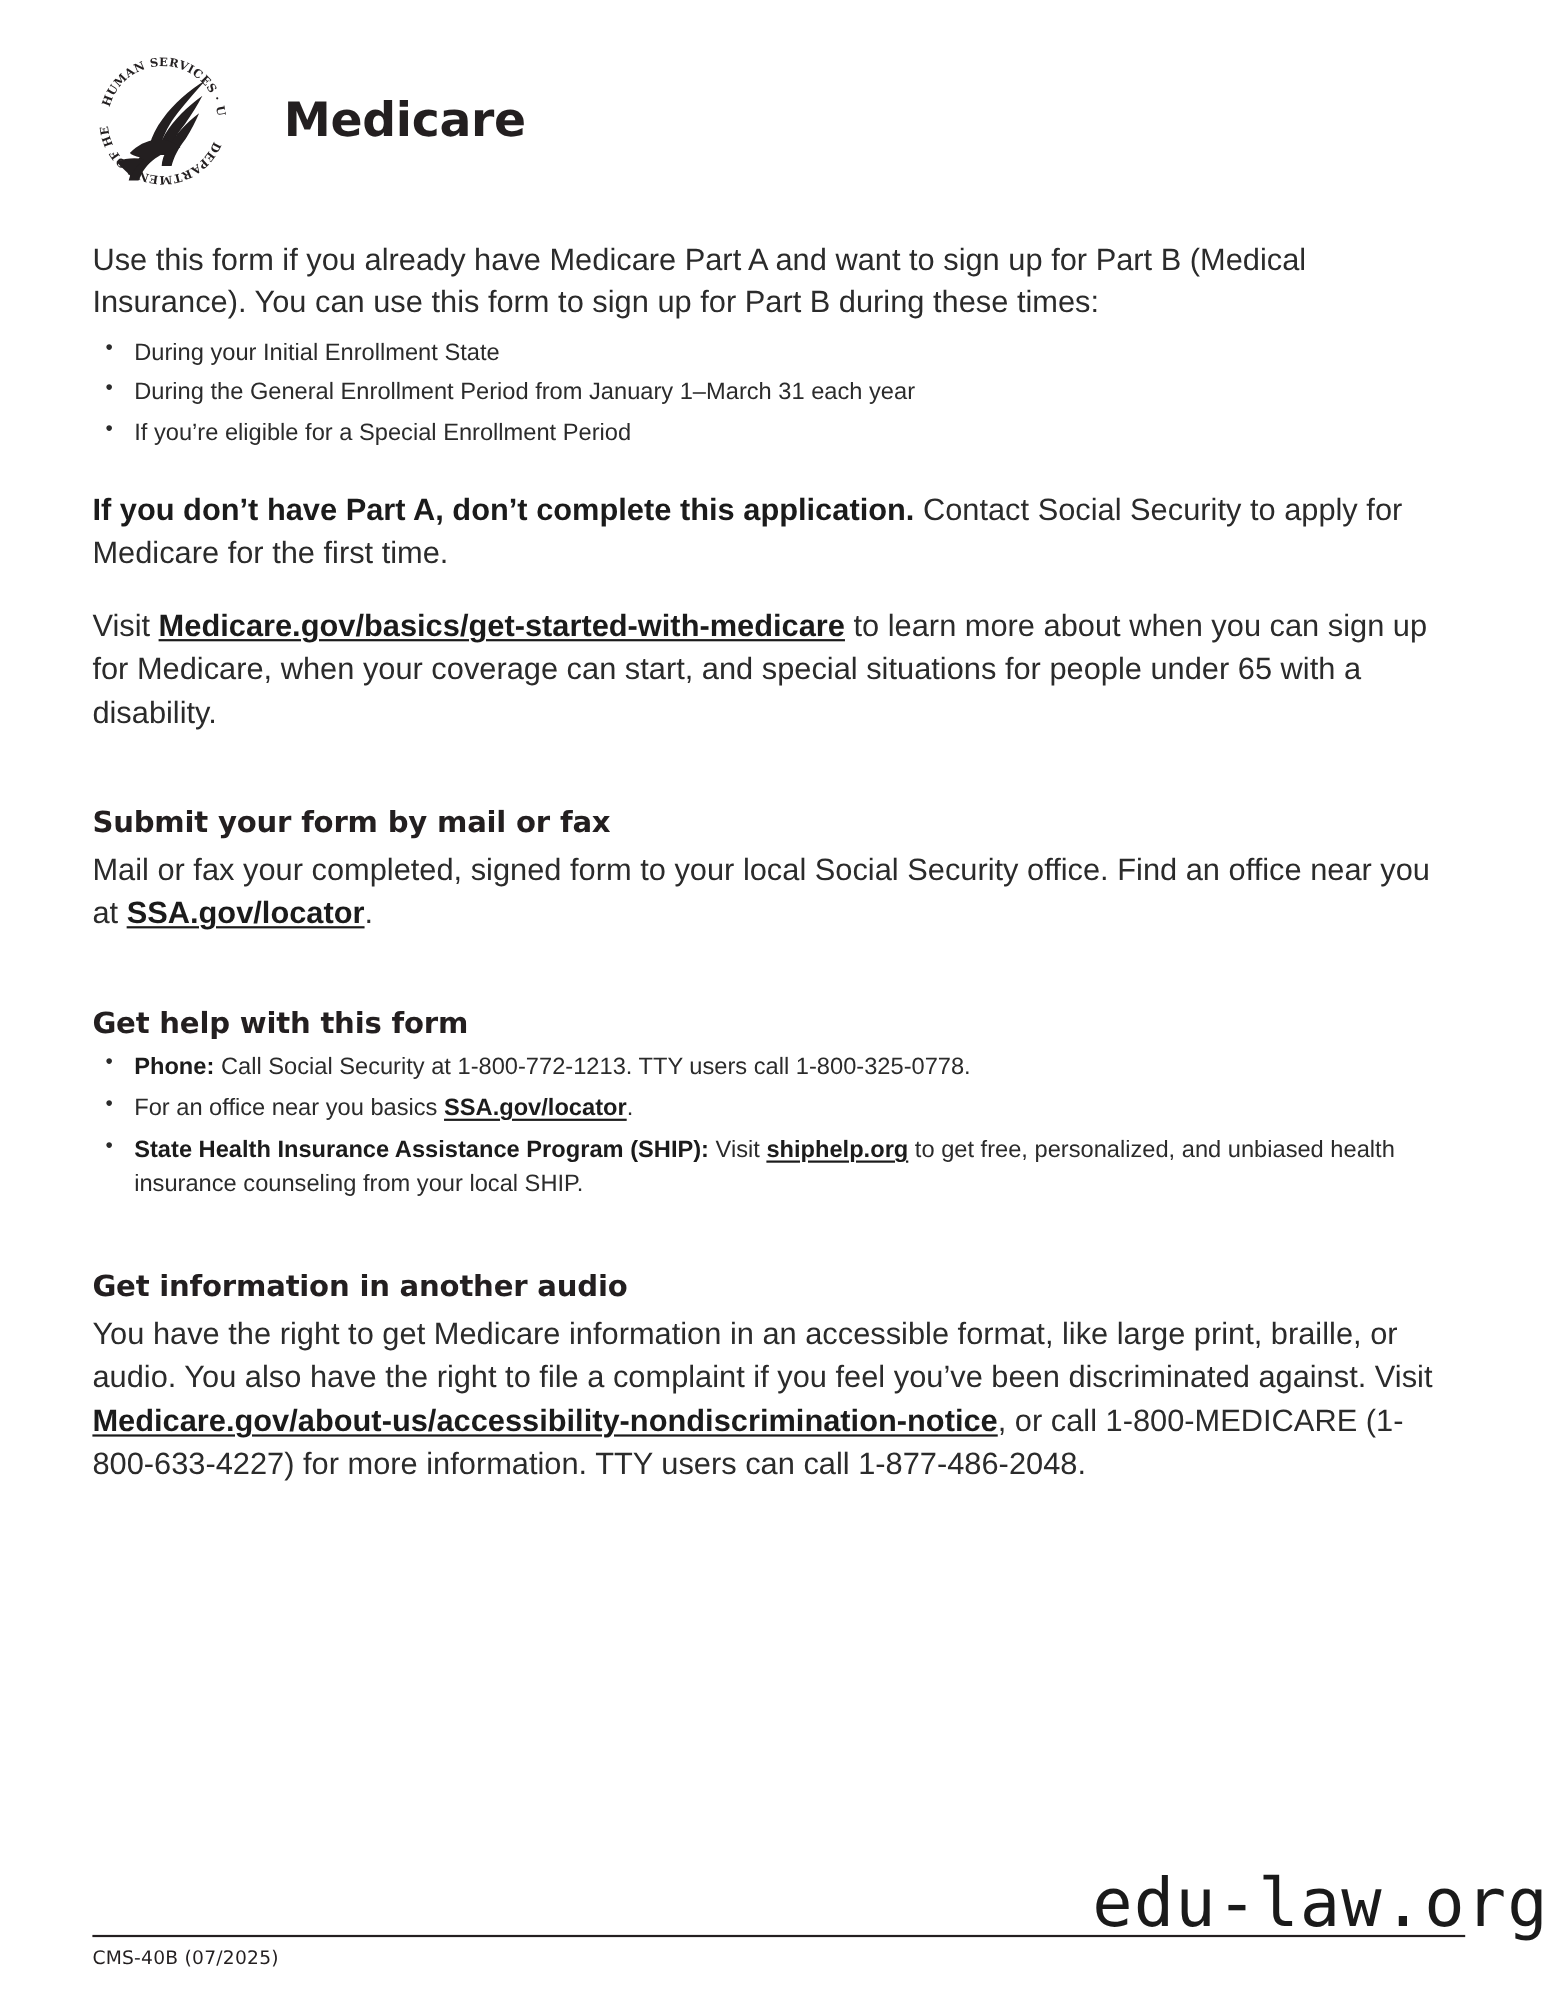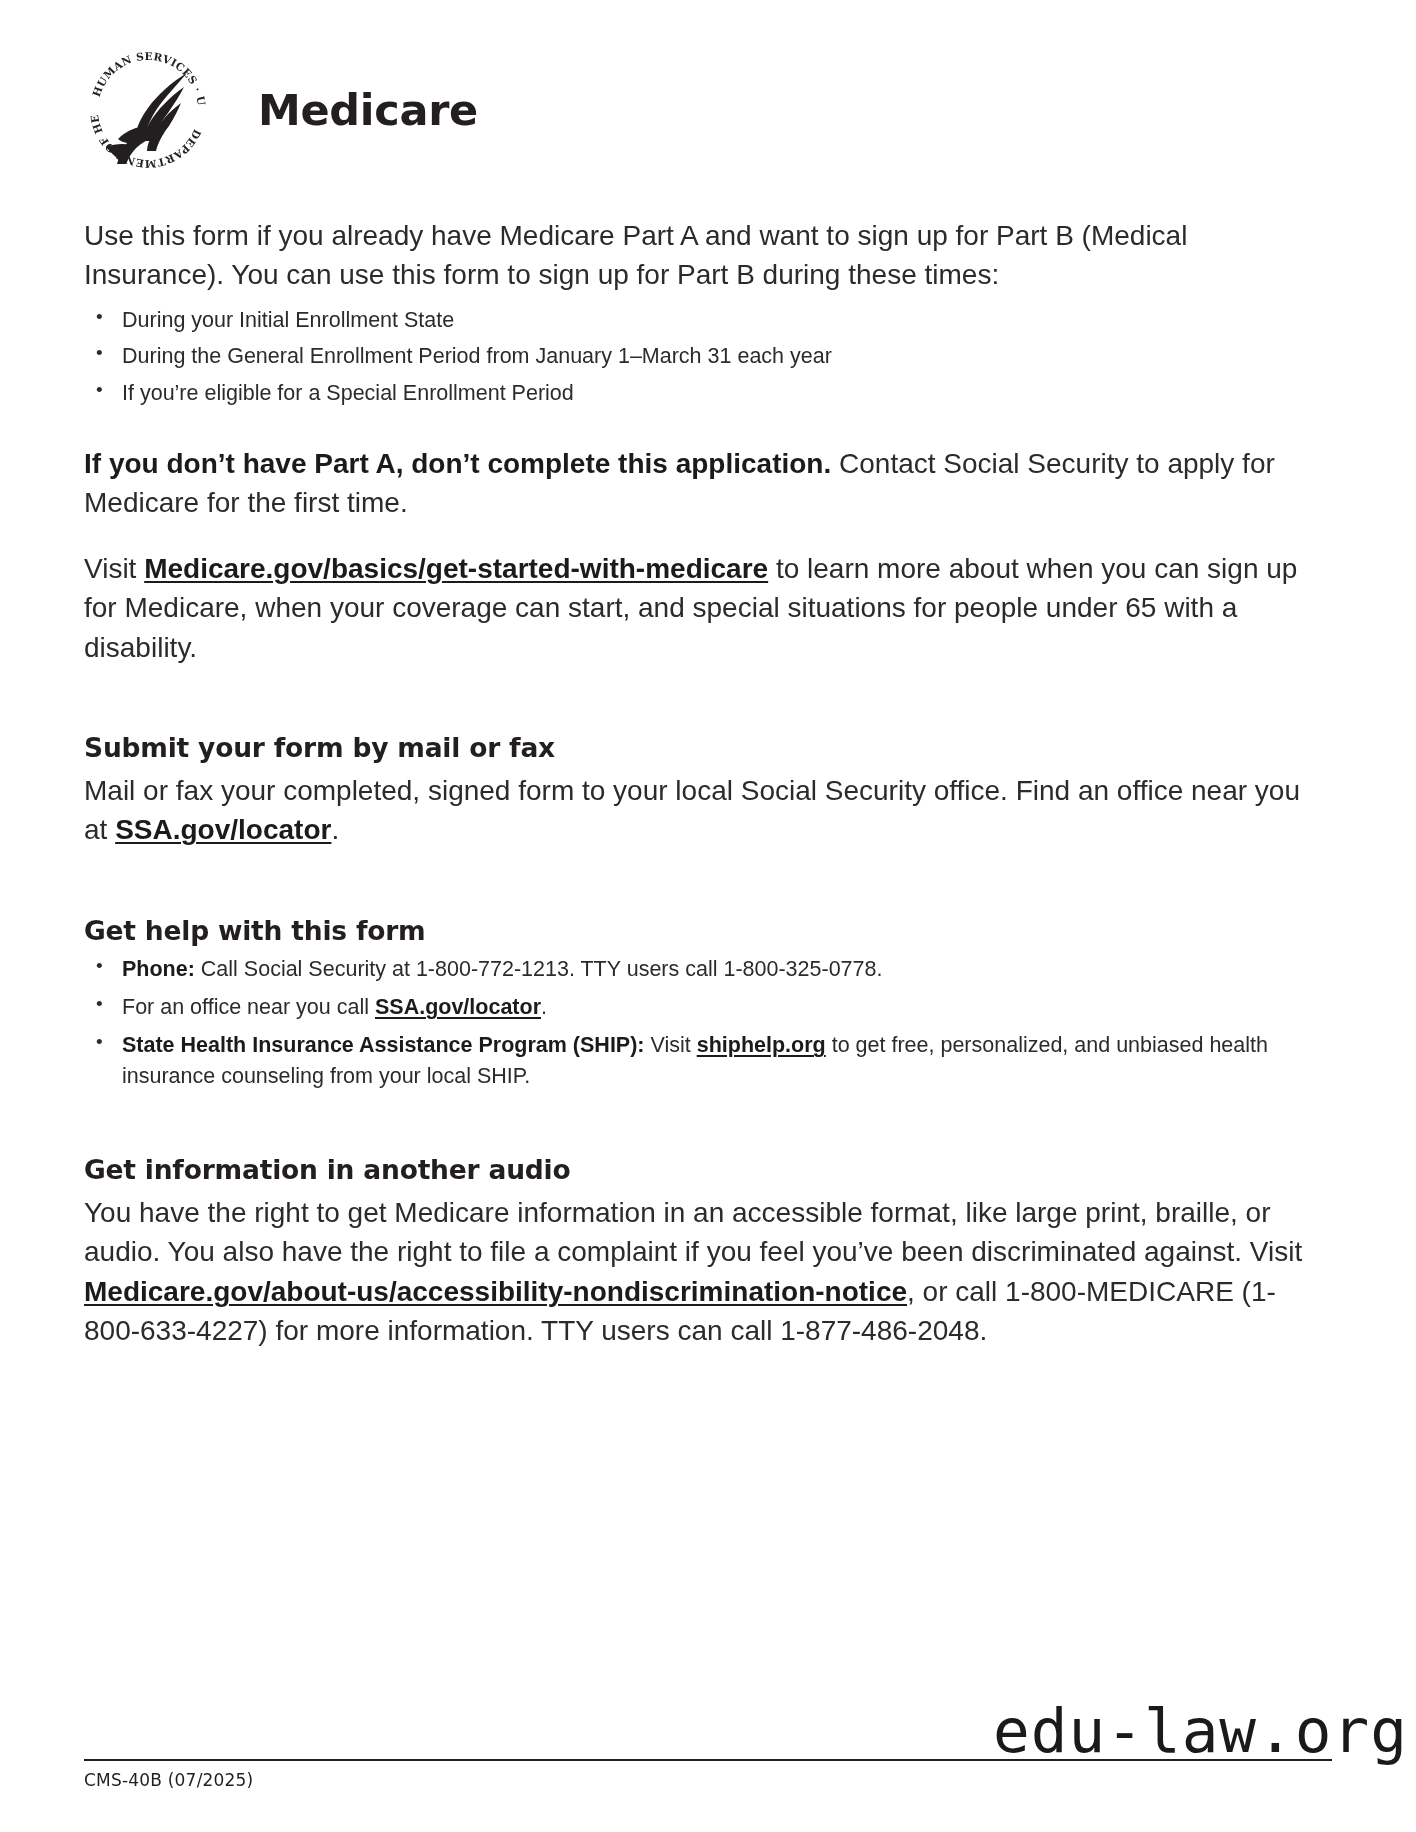--- a/index.html
+++ b/index.html
@@ -219,21 +219,21 @@
     </p>
 
     <div class="spacer-lg"></div>
 
     <h2 class="section-title">Get help with this form</h2>
     <ul class="bullets help">
       <li>
         <strong class="b">Phone:</strong><span> Call Social Security at 1-800-772-1213. TTY users call 1-800-325-0778.</span>
       </li>
       <li>
-        <span>For an office near you call </span><a class="link" href="#">SSA.gov/locator</a><span>.</span>
+        <span>For an office near you basics </span><a class="link" href="#">SSA.gov/locator</a><span>.</span>
       </li>
       <li>
         <strong class="b">State Health Insurance Assistance Program (SHIP):</strong><span> Visit </span><a class="link" href="#">shiphelp.org</a><span> to get free, personalized, and unbiased health insurance counseling from your local SHIP.</span>
       </li>
     </ul>
 
     <div class="spacer-lg"></div>
 
     <h2 class="section-title">Get information in another audio</h2>
     <p class="body">

